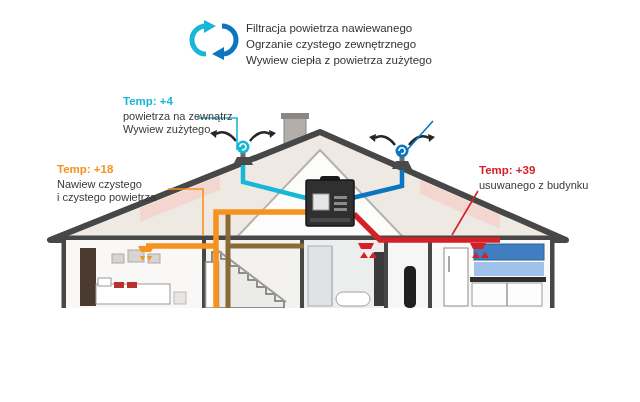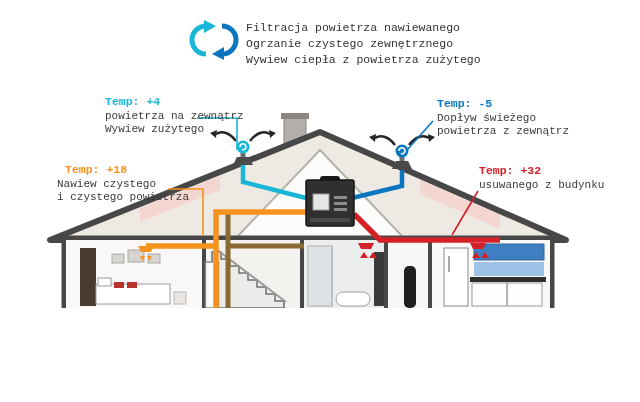--- a/index.html
+++ b/index.html
@@ -1,28 +1,28 @@
 <!DOCTYPE html>
 <html><head>
 <meta charset="utf-8">
 <style>
   html,body{margin:0;padding:0;background:#fff;}
   .stage{
     position:relative;width:640px;height:308px;background:#ffffff;
-    font-family:Liberation Mono, monospace;overflow:hidden;
+    font-family:Liberation Sans, sans-serif;overflow:hidden;
   }
   .stage svg{position:absolute;left:0;top:0;}
   .legend{position:absolute;left:246px;top:20px;font-size:11.5px;line-height:16px;color:#333;}
   .callout{position:absolute;font-size:11px;line-height:13.5px;color:#3a3a3a;}
   .callout .temp{font-weight:bold;font-size:11.5px;margin-bottom:1px;}
   .t-cyan{color:#18b7d8;}
   .t-blue{color:#0b76c0;}
-  .t-orange{color:#f6921e;margin-left:8px;}
+  .t-orange{color:#f6921e;}
   .t-red{color:#d42127;}
-  .co-tl{left:105px;top:95px;}
+  .co-tl{left:123px;top:95px;}
   .co-tr{left:437px;top:97px;}
   .co-bl{left:57px;top:163px;}
   .co-br{left:479px;top:164px;}
 </style>
 </head>
 <body>
 
 <div class="stage">
 
   <svg width="640" height="402" viewBox="0 0 640 402">
@@ -224,30 +224,25 @@
     <div>Ogrzanie czystego zewnętrznego</div>
     <div>Wywiew ciepła z powietrza zużytego</div>
   </div>
 
   <div class="callout co-tl">
     <div class="temp t-cyan">Temp: +4</div>
     <div>powietrza na zewnątrz</div>
     <div>Wywiew zużytego</div>
   </div>
 
-  <div class="callout co-tr">
-    <div class="temp t-blue">Temp: -5</div>
-    <div>Dopływ świeżego</div>
-    <div>powietrza z zewnątrz</div>
-  </div>
 
   <div class="callout co-bl">
     <div class="temp t-orange">Temp: +18</div>
     <div>Nawiew czystego</div>
     <div>i czystego powietrza</div>
   </div>
 
   <div class="callout co-br">
-    <div class="temp t-red">Temp: +32</div>
+    <div class="temp t-red">Temp: +39</div>
     <div>usuwanego z budynku</div>
   </div>
 
 </div>
 
 </body></html>

